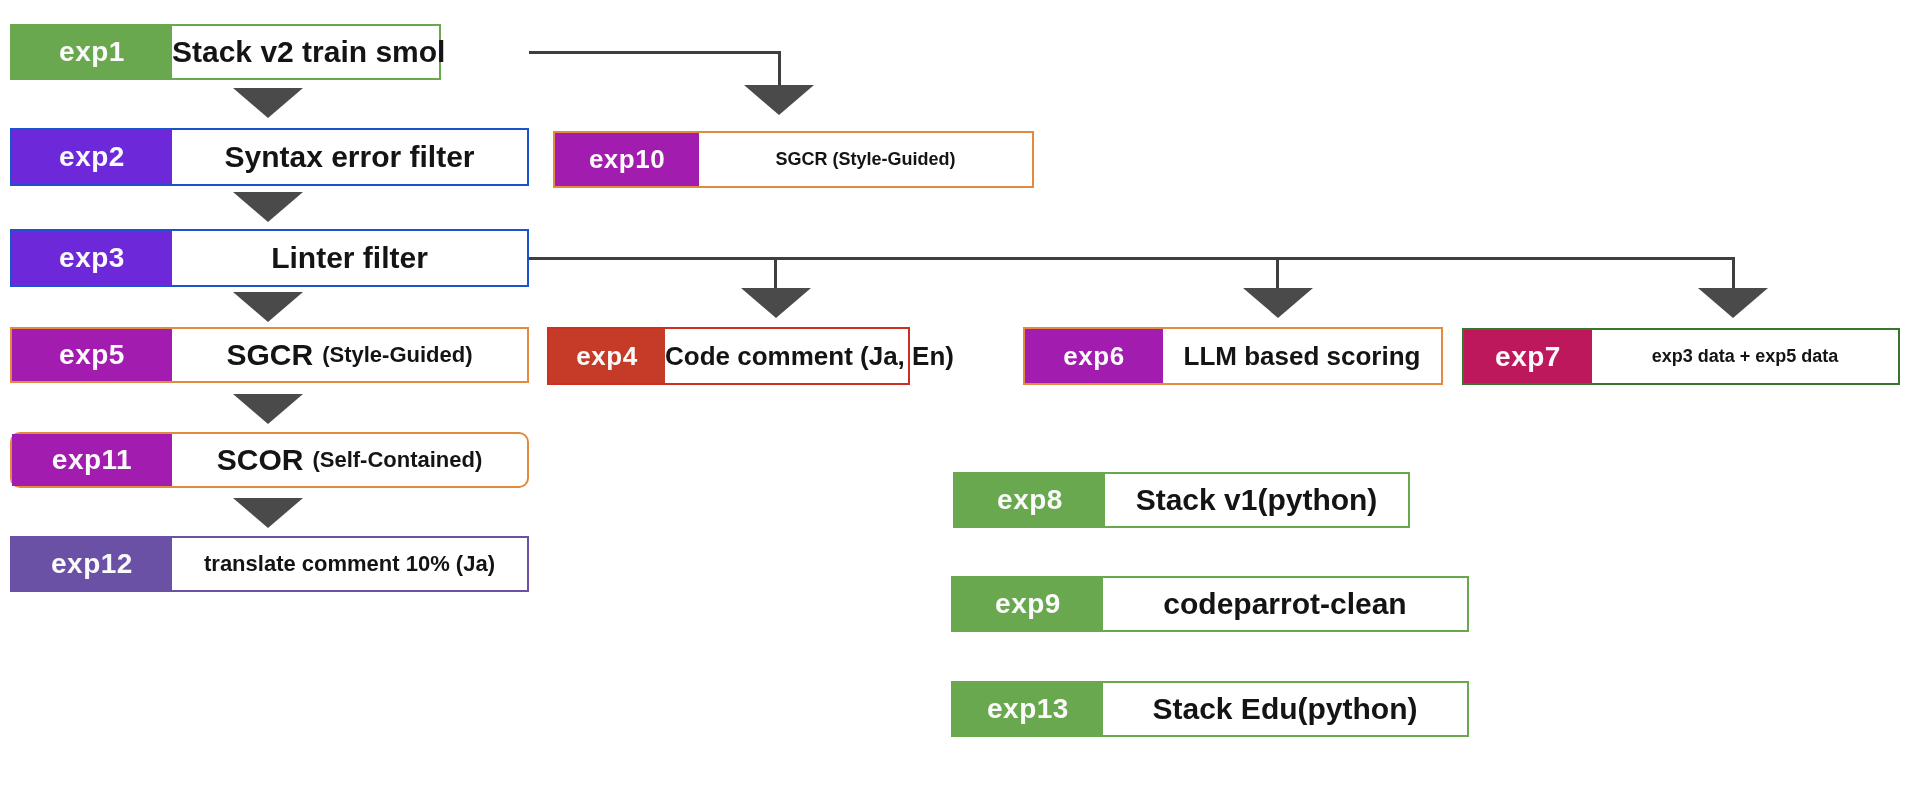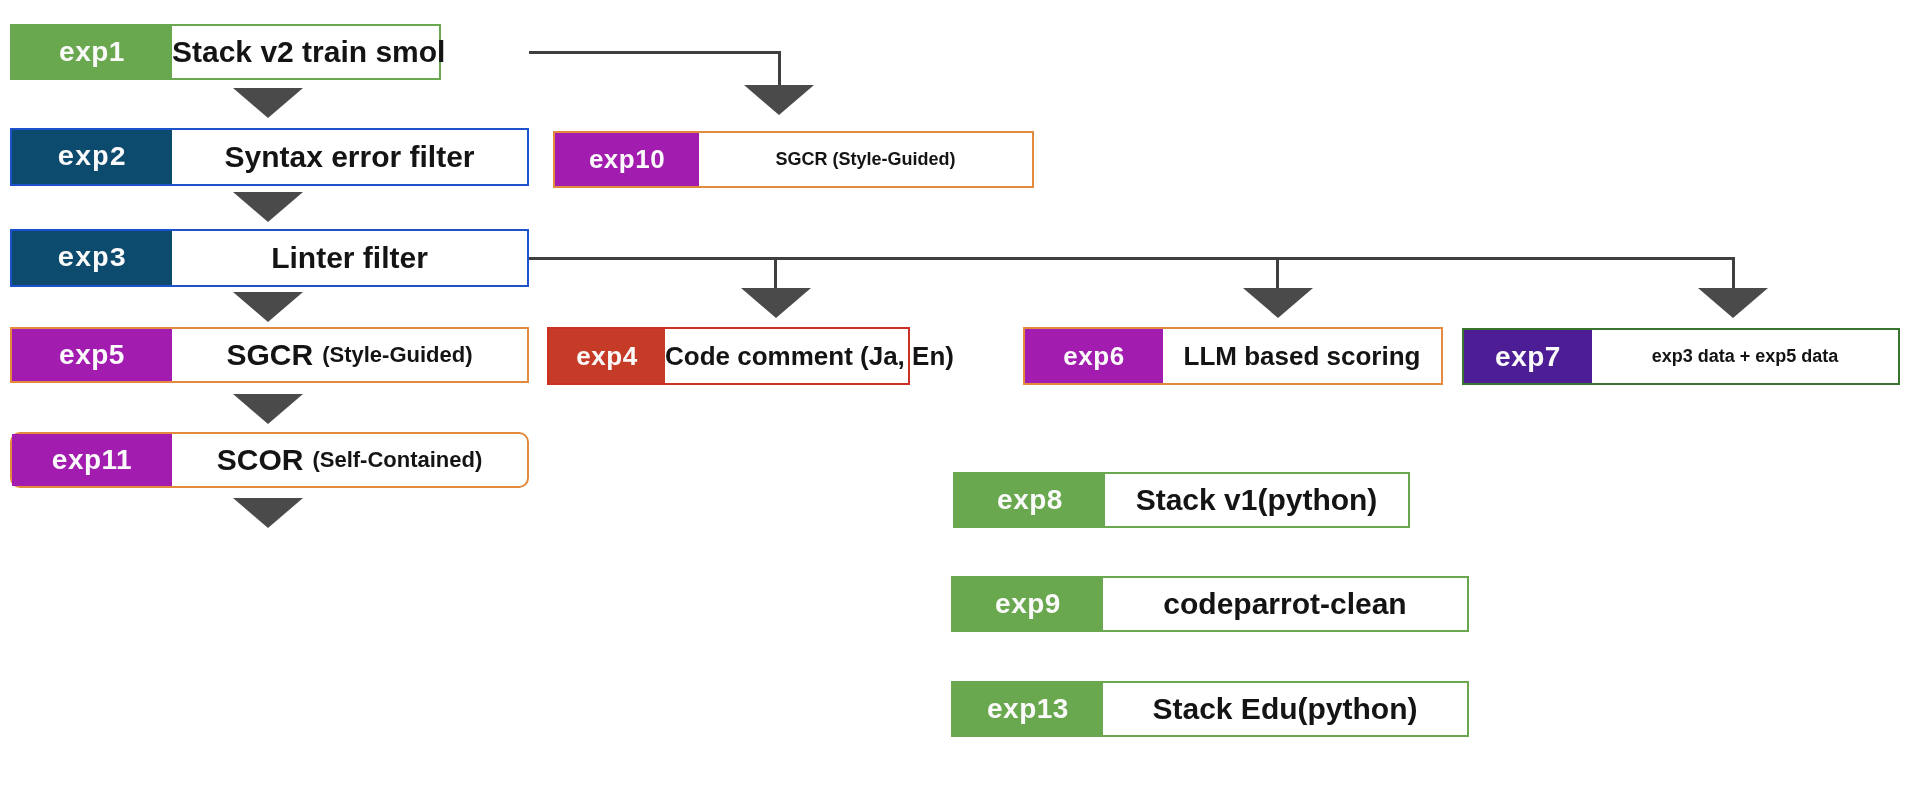--- a/index.html
+++ b/index.html
@@ -39,24 +39,24 @@
     color:#141414;
     white-space:nowrap;
   }
   .t30{font-size:30px;}
   .t26{font-size:26px;}
   .t24{font-size:18px;}
   .t22{font-size:22px;}
   .sub{font-size:22px;font-weight:bold;}
   
   .green  {border-color:#6aa84f;} .green  .tag{background:#6aa84f;}
-  .blue   {border-color:#1c52cc;} .blue   .tag{background:#0c4a6e;font-family:Liberation Mono, monospace;}
+  .blue   {border-color:#1c52cc;} .blue   .tag{background:#6d28d9;}
   .orange {border-color:#e28a3e;} .orange .tag{background:#a21caf;}
   .red    {border-color:#cc3022;} .red    .tag{background:#c53b28;}
-  .dgreen {border-color:#3a7530;} .dgreen .tag{background:#4c1d95;}
+  .dgreen {border-color:#3a7530;} .dgreen .tag{background:#be185d;}
   .purple {border-color:#6a51a5;} .purple .tag{background:#6a51a5;}
   
   .hline,.vline{position:absolute;background:#3f3f3f;}
   .hline{height:3px;}
   .vline{width:3px;}
   .tri{
     position:absolute;
     width:0;height:0;
     border-left:35px solid transparent;
     border-right:35px solid transparent;
@@ -92,20 +92,24 @@
   </div>
 
   <div class="node orange" style="left:10px;top:432px;width:519px;height:56px;border-radius:10px;">
     <div class="tag" style="width:160px;">exp11</div>
     <div class="body">
       <span class="t30">SCOR</span>
       <span class="sub">(Self-Contained)</span>
     </div>
   </div>
 
+  <div class="node purple" style="left:10px;top:536px;width:519px;height:56px;">
+    <div class="tag" style="width:160px;">exp12</div>
+    <div class="body t22">translate comment 10% (Ja)</div>
+  </div>
 
   <div class="node orange" style="left:553px;top:131px;width:481px;height:57px;">
     <div class="tag" style="width:144px;font-size:26px;">exp10</div>
     <div class="body t24">SGCR (Style-Guided)</div>
   </div>
 
   <div class="node red" style="left:547px;top:327px;width:363px;height:58px;">
     <div class="tag" style="width:116px;font-size:26px;">exp4</div>
     <div class="body t26">Code comment (Ja, En)</div>
   </div>

